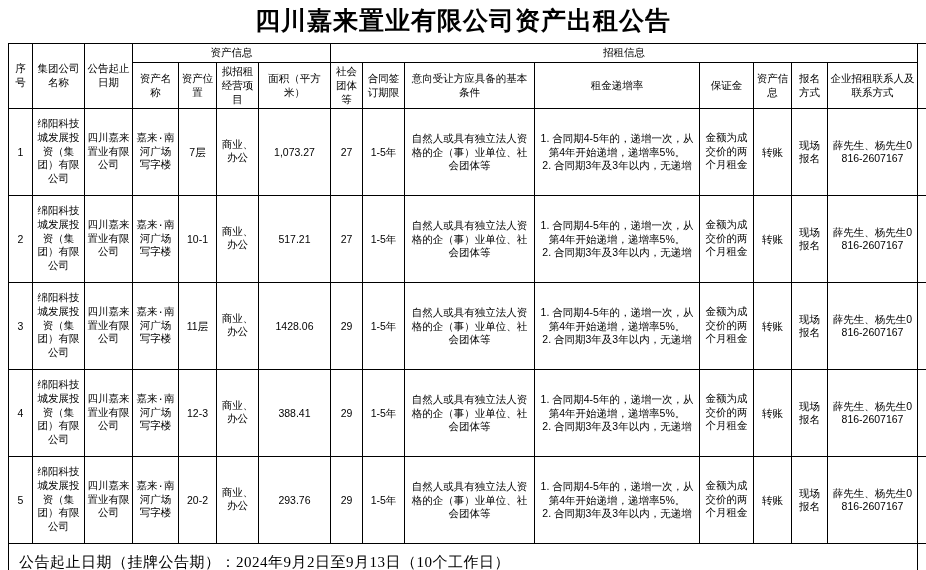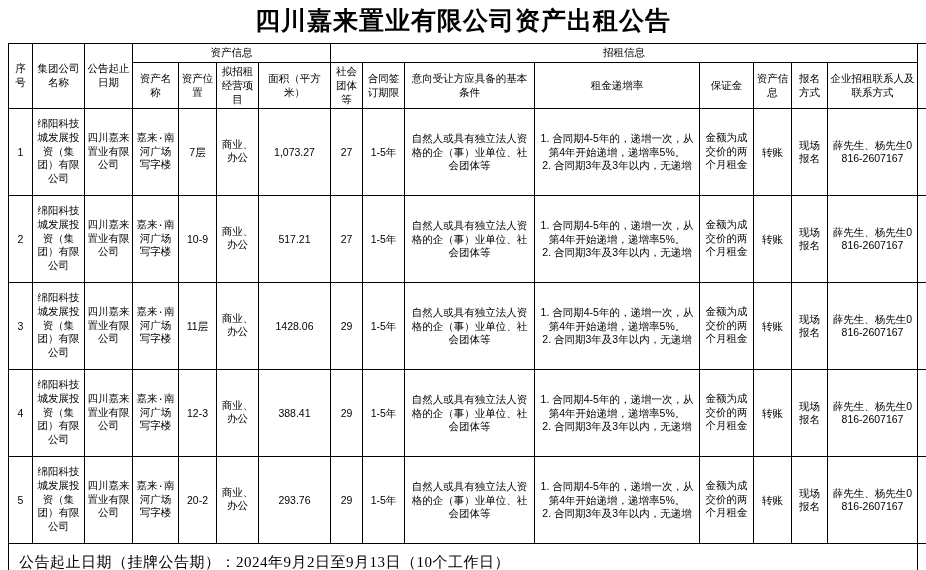--- a/index.html
+++ b/index.html
@@ -150,21 +150,21 @@
         <td class="num">转账</td>
         <td class="num">现场报名</td>
         <td class="num">薛先生、杨先生0816-2607167</td>
         <td class="num"></td>
       </tr>
       <tr class="rowbody">
         <td class="num">2</td>
         <td class="left">绵阳科技城发展投资（集团）有限公司</td>
         <td class="left">四川嘉来置业有限公司</td>
         <td class="left">嘉来·南河广场写字楼</td>
-        <td class="num">10-9</td>
+        <td class="num">10-1</td>
         <td class="left">商业、办公</td>
         <td class="num">517.21</td>
         <td class="num">27</td>
         <td class="num">1-5年</td>
         <td class="cond-cell">自然人或具有独立法人资格的企（事）业单位、社会团体等</td>
         <td class="rent-cell" style="white-space:pre-line">1. 合同期4-5年的，递增一次，从第4年开始递增，递增率5%。
 2. 合同期3年及3年以内，无递增</td>
         <td class="left">金额为成交价的两个月租金</td>
         <td class="num">转账</td>
         <td class="num">现场报名</td>

